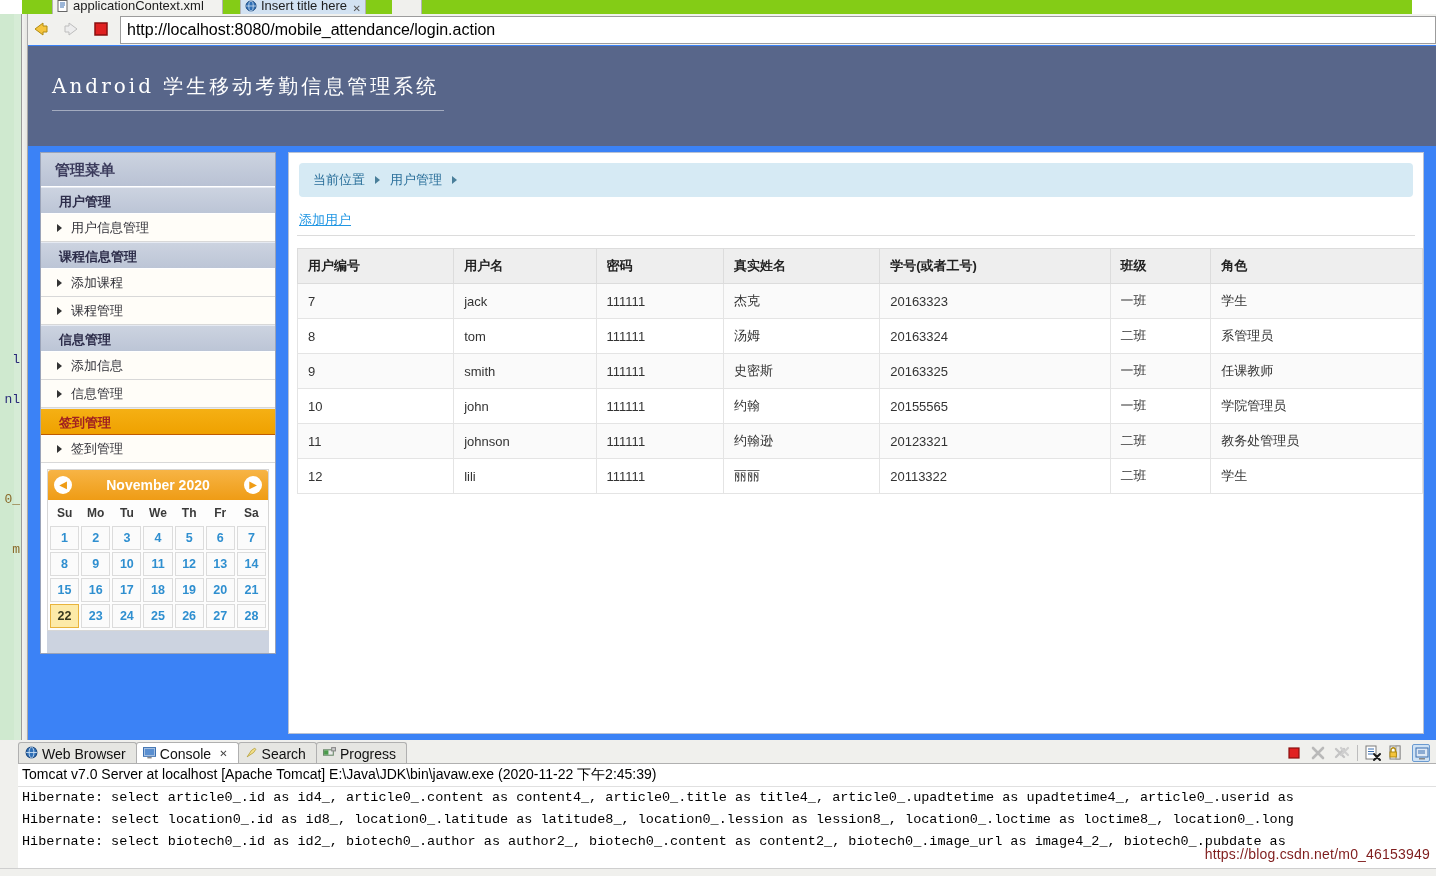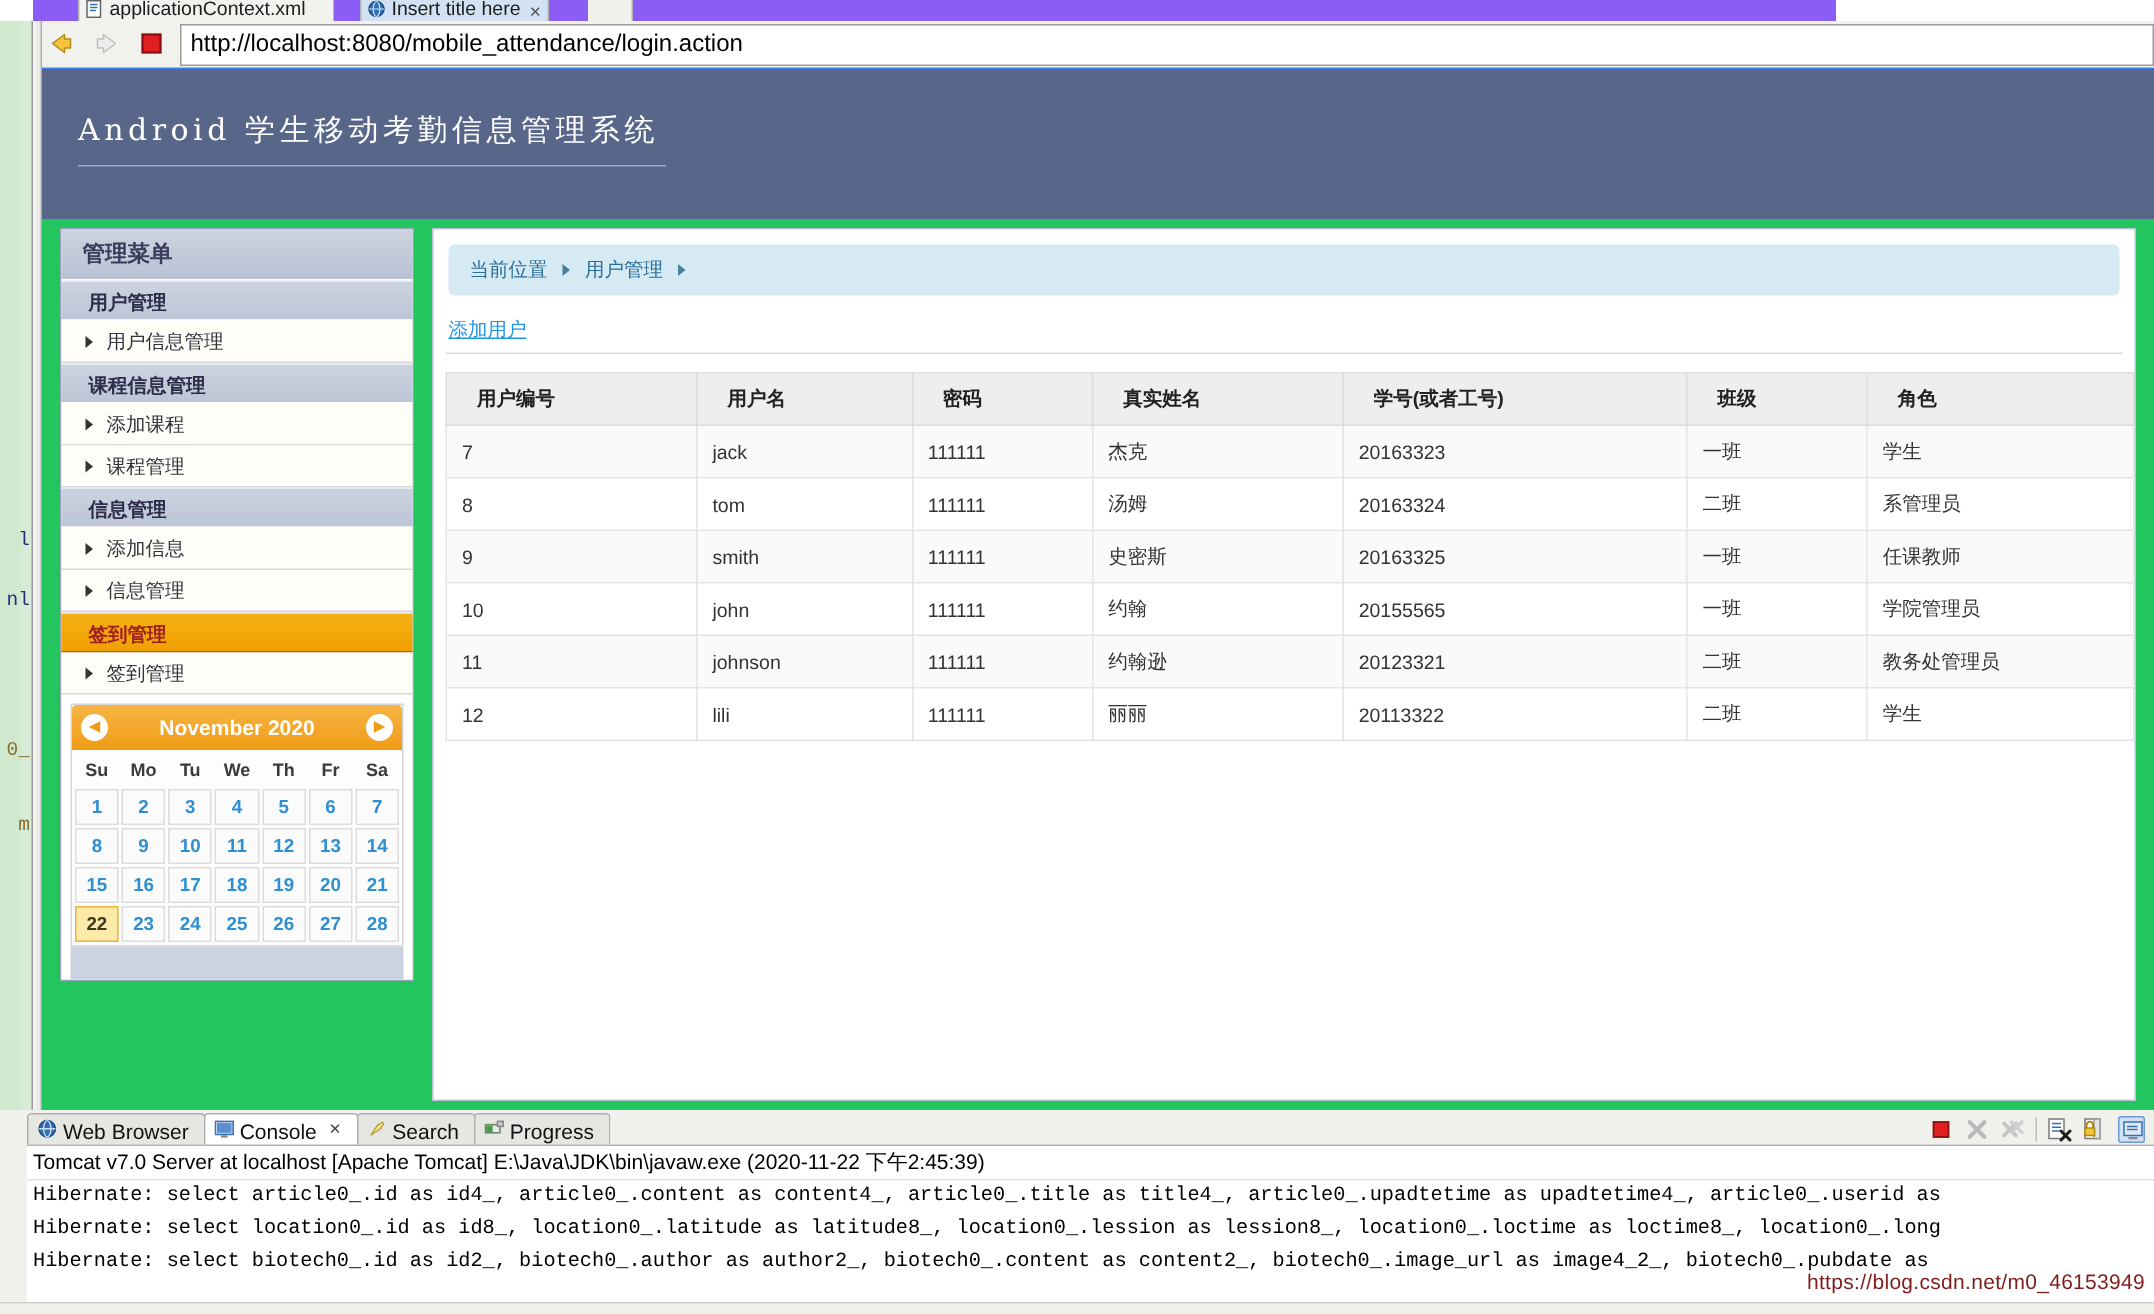--- a/index.html
+++ b/index.html
@@ -32,22 +32,22 @@
   .gutter-frag.brown { color: #8a6a2a; margin-left: 13px; }
 
   .ide-left-edge {
     position: absolute; left: 22px; top: 0; width: 6px; height: 740px;
     background: linear-gradient(to right, #f3f3f0, #e6e6e2);
     border-right: 1px solid #a9a9a9;
   }
 
   
   .tabbar {
-    position: absolute; left: 22px; top: 0; width: 1202px; height: 14px;
-    background: #8b5cf6; overflow: hidden;
+    position: absolute; left: 22px; top: 0; width: 1390px; height: 14px;
+    background: #84cc16; overflow: hidden;
   }
   .tab {
     position: absolute; top: -6px; height: 22px;
     font-size: 13px; color: #1c1c1c;
     padding: 2px 18px 0 20px;
     border: 1px solid #b4b4b4;
     border-bottom: none;
     border-radius: 4px 4px 0 0;
     white-space: nowrap; line-height: 18px;
   }
@@ -96,21 +96,21 @@
     position: absolute; left: 24px; top: 27px;
     font-size: 20px; color: #ffffff; letter-spacing: 3px;
     font-family: "DejaVu Serif", serif;
     padding-bottom: 7px;
   }
   .title-rule {
     position: absolute; left: 24px; top: 64px; width: 392px; height: 1px;
     background: rgba(255,255,255,0.45);
   }
   .page-body {
-    position: relative; width: 100%; height: 594px; background: #22c55e;
+    position: relative; width: 100%; height: 594px; background: #3b82f6;
     padding: 12px;
   }
 
   
   .sidebar {
     position: absolute; left: 12px; top: 6px; width: 236px;
     background: #ffffff;
     border: 1px solid #9aa3b8;
   }
   .menu-title {
@@ -191,21 +191,21 @@
     margin: 14px 0 0 10px; font-size: 13px; color: #2196e3; display: inline-block;
   }
   .link-rule { margin: 6px 8px 0 8px; height: 1px; background: #dcdcdc; }
 
   table.grid {
     margin: 12px 8px 0 8px; width: calc(100% - 8px);
     border-collapse: collapse; font-size: 13px;
   }
   table.grid th {
     background: #eeeeee; text-align: left; font-weight: bold;
-    padding: 8px 20px; border: 1px solid #dcdcdc; color: #222;
+    padding: 8px 10px; border: 1px solid #dcdcdc; color: #222;
     white-space: nowrap;
   }
   table.grid td {
     padding: 8px 10px; border: 1px solid #e4e4e4; color: #333;
     background: #ffffff;
   }
   table.grid tr.odd td { background: #fafafa; }
 
   
   .console-panel {

